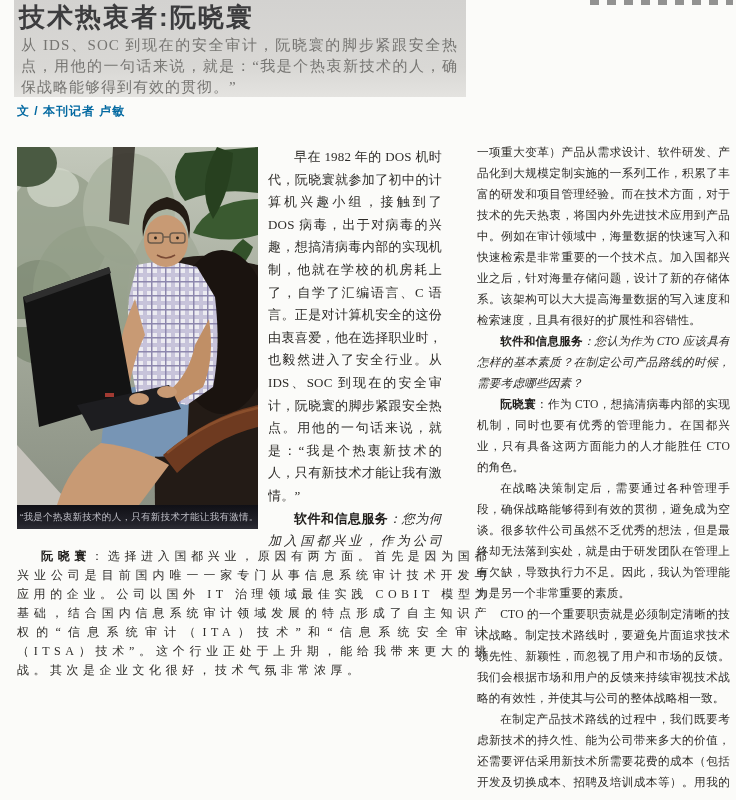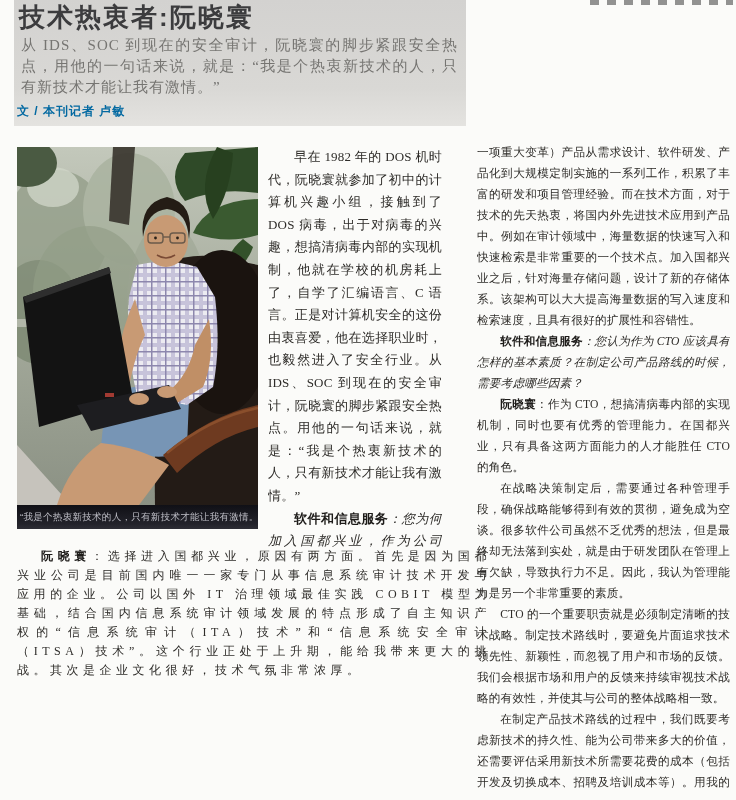--- a/index.html
+++ b/index.html
@@ -8,21 +8,21 @@
     background:#fbfbf9;
     font-family:"Liberation Serif", serif;
     color:#2f2d2b;
   }
   .abs{position:absolute;}
   
   .artifact{height:5px;top:0;overflow:hidden;opacity:.55;
     background:repeating-linear-gradient(90deg,#3c3c3c 0 9px,transparent 9px 17px);}
   
   .title-block{
-    left:14px;top:0;width:452px;height:126px;
+    left:14px;top:0;width:452px;height:97px;
     background:linear-gradient(180deg,#d3d2d0 0%,#d9d8d5 70%,#e4e3e0 100%);
     padding:1px 8px 0 5px;box-sizing:border-box;
   }
   .page-title{
     margin:0;font-family:"Liberation Sans",sans-serif;
     font-size:26px;font-weight:bold;letter-spacing:2px;color:#3c3c3e;
     line-height:32px;white-space:nowrap;
   }
   .page-subtitle{
     margin:2px 0 0 2px;font-size:15px;line-height:21px;letter-spacing:1px;
@@ -56,21 +56,21 @@
   .qtext{font-style:italic;}
 </style>
 </head>
 <body>
 
 <div class="abs artifact" style="left:202px;width:58px;"></div>
 <div class="abs artifact" style="left:590px;width:143px;"></div>
 
 <div class="abs title-block">
   <h1 class="page-title">技术热衷者:阮晓寰</h1>
-  <p class="page-subtitle">从 IDS、SOC 到现在的安全审计，阮晓寰的脚步紧跟安全热点，用他的一句话来说，就是：“我是个热衷新技术的人，只有新技术才能让我有激情。”</p>
+  <p class="page-subtitle">从 IDS、SOC 到现在的安全审计，阮晓寰的脚步紧跟安全热点，用他的一句话来说，就是：“我是个热衷新技术的人，确保战略能够得到有效的贯彻。”</p>
 </div>
 
 <div class="abs byline">文 / 本刊记者 卢敏</div>
 
 <figure class="abs photo-wrap" style="margin:0">
   <svg class="photo-svg" viewBox="0 0 241 358" aria-hidden="true">
     <defs>
       <linearGradient id="bg" x1="0" y1="0" x2="0" y2="1">
         <stop offset="0" stop-color="#c3c8bb"></stop>
           <stop offset=".5" stop-color="#a4aa9b"></stop>

